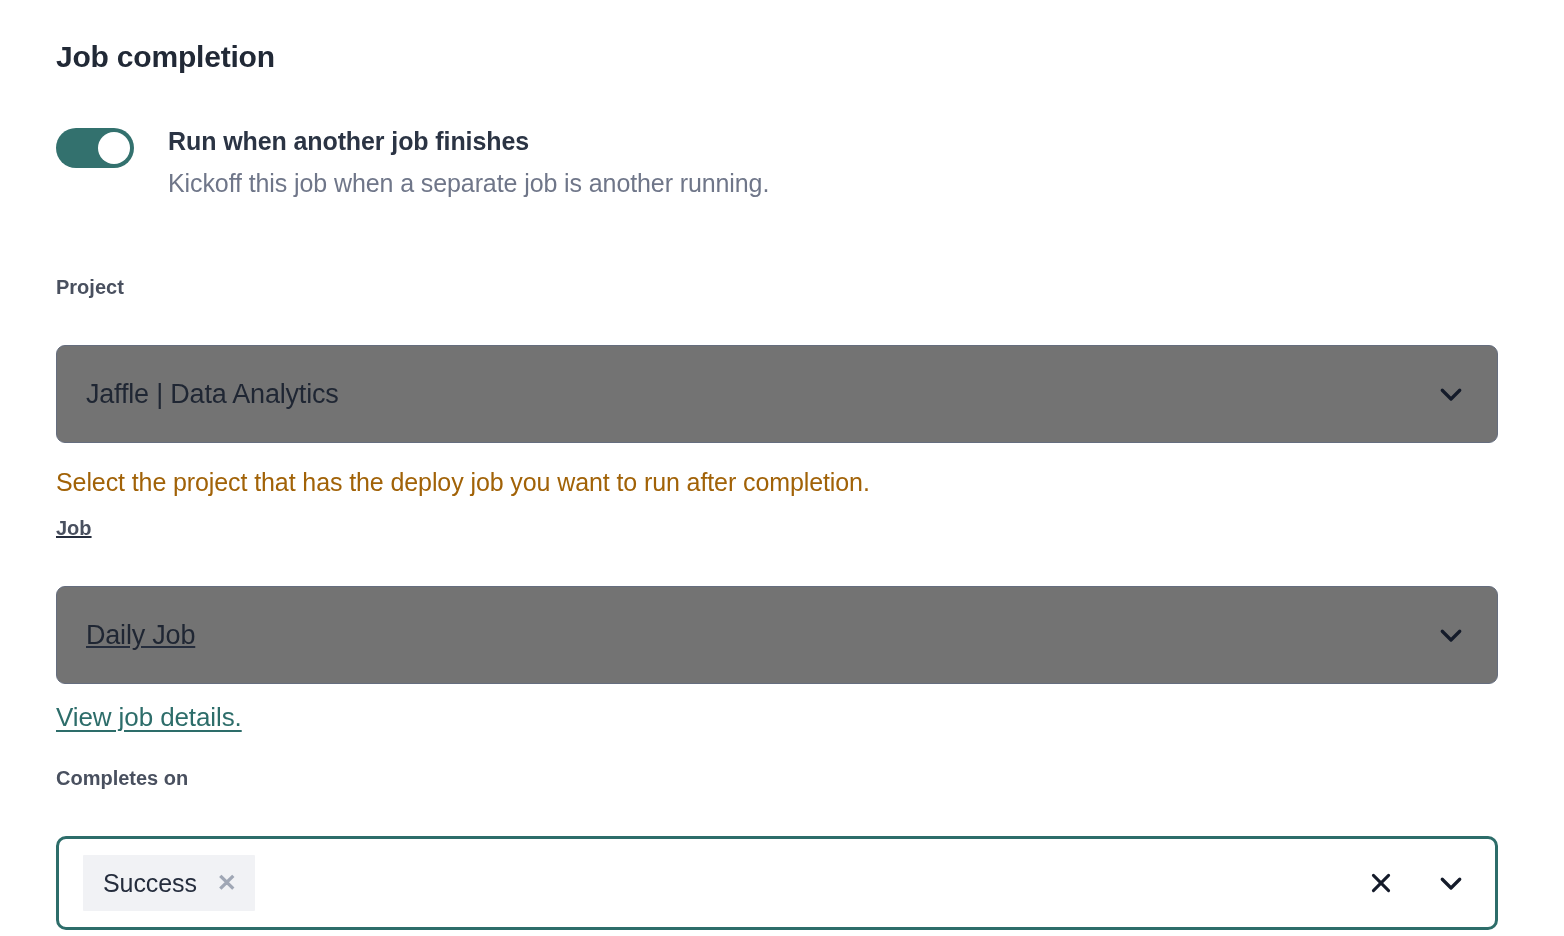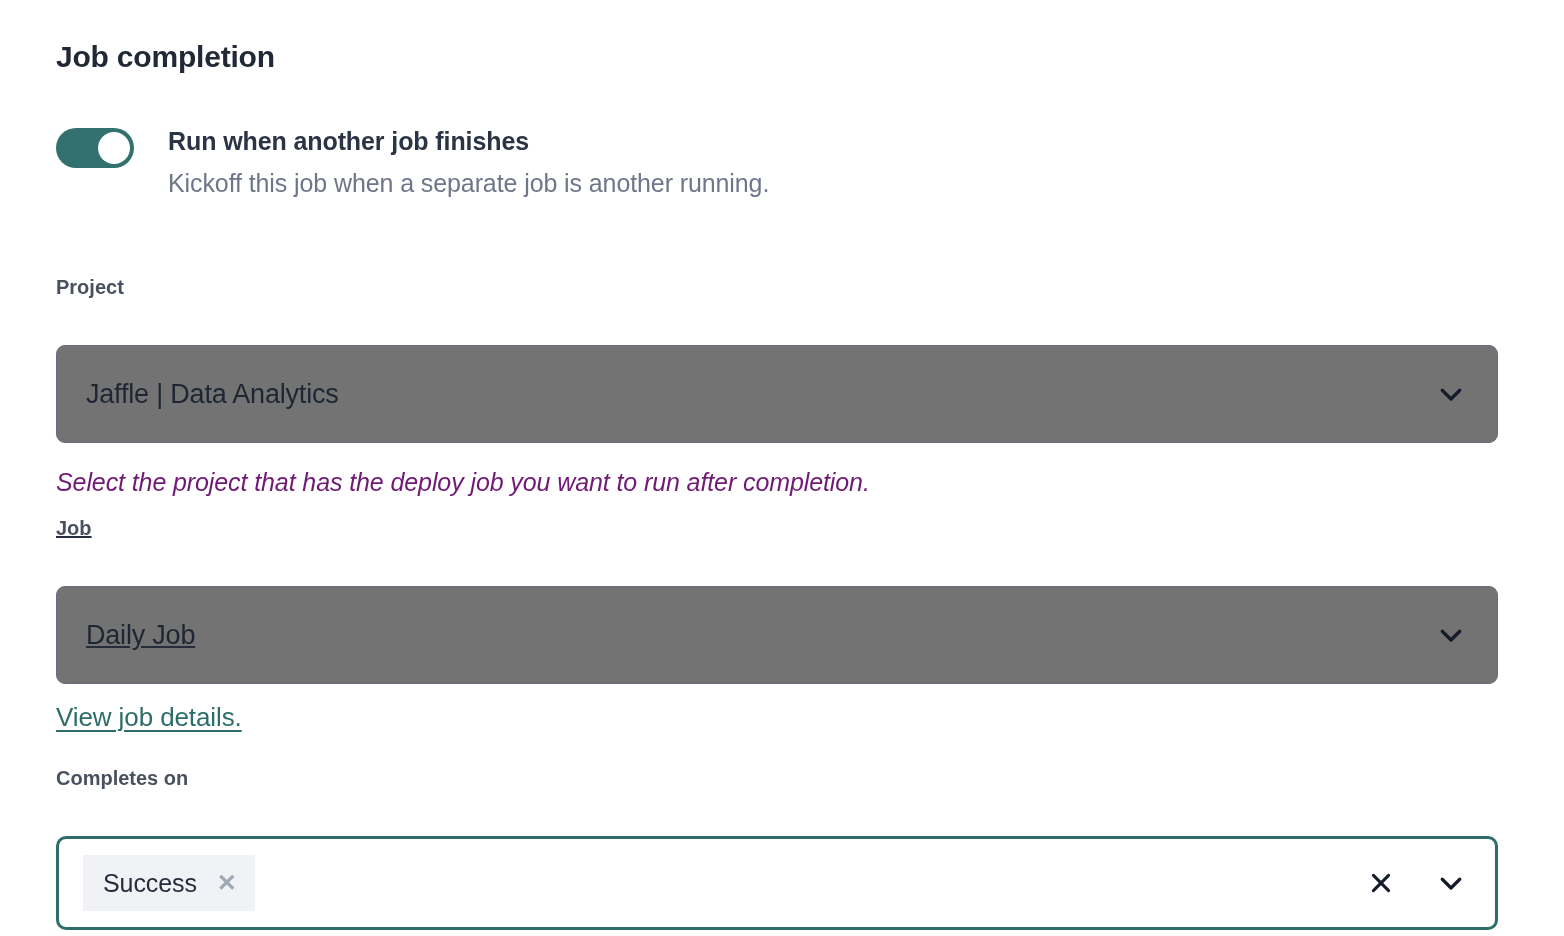--- a/index.html
+++ b/index.html
@@ -92,24 +92,23 @@
   .field-label {
     font-size: 20px;
     font-weight: bold;
     color: #49505f;
     line-height: 26px;
     letter-spacing: 0;
   }
 
   .field-help {
     font-size: 25px;
-    color: #701a75;
+    color: #a16207;
     line-height: 33px;
     letter-spacing: -0.1px;
-    font-style: italic;
   }
 
   .select-box {
     position: relative;
     height: 98px;
     background: #737373;
     border: 1px solid #656d7e;
     border-radius: 9px;
     display: flex;
     align-items: center;

